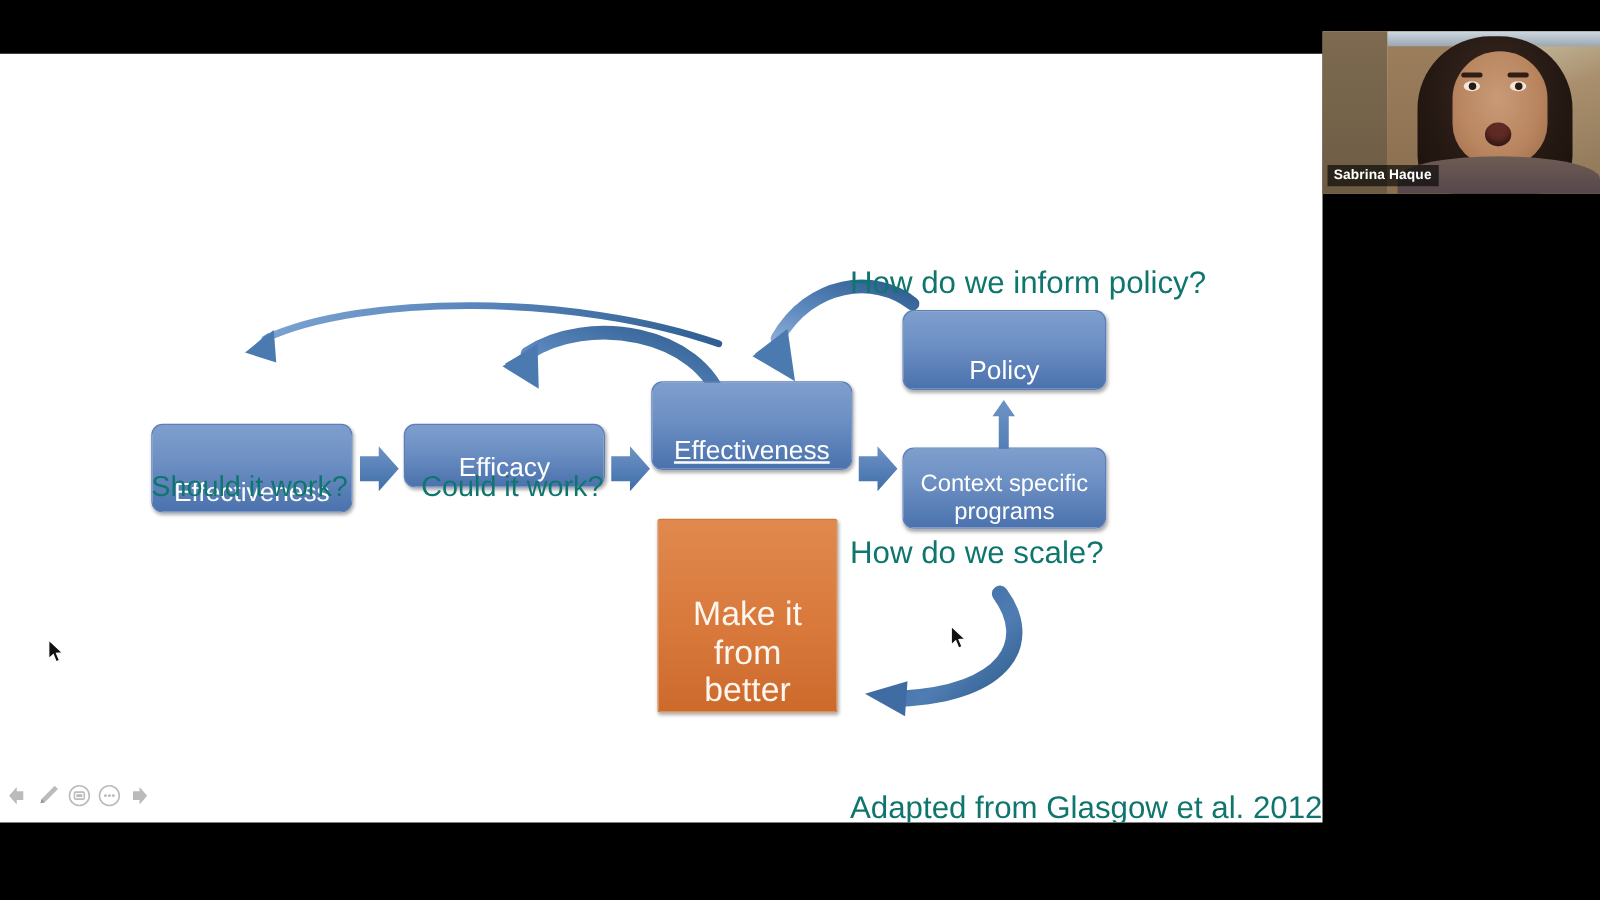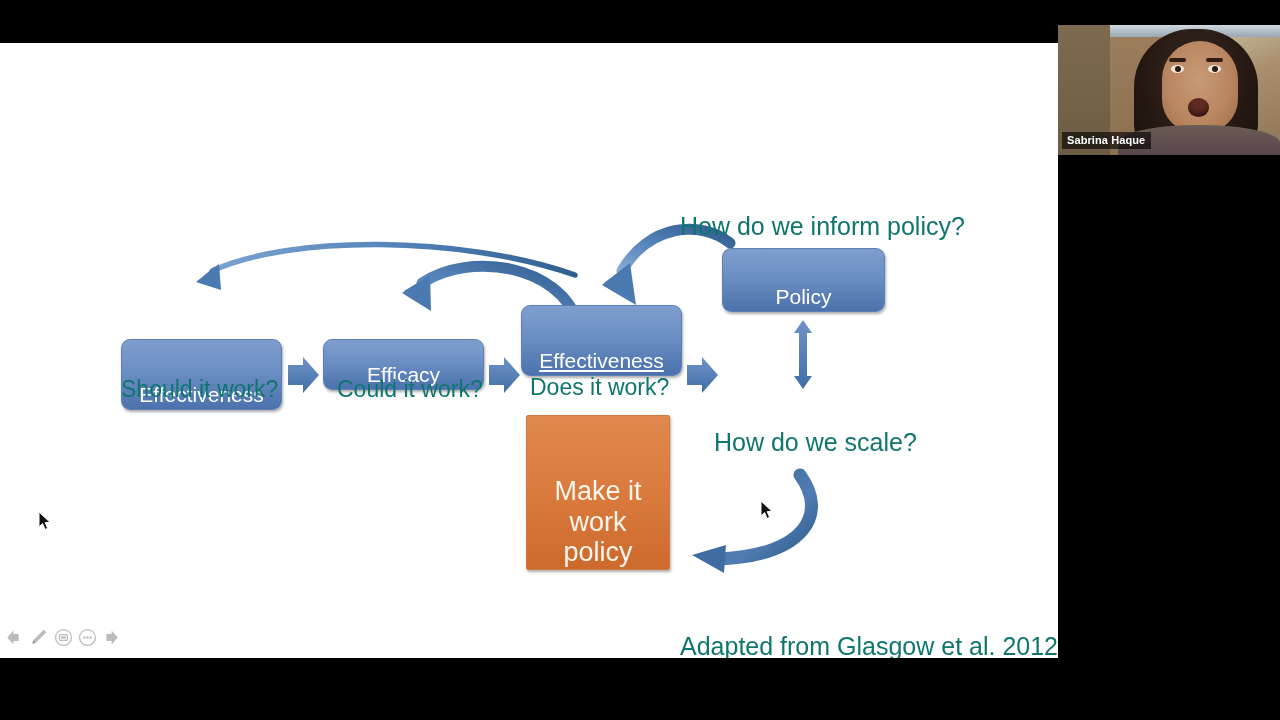--- a/index.html
+++ b/index.html
@@ -217,42 +217,42 @@
     </div>
 
     <div class="node blue" style="left:521px; top:262px; width:161px; height:71px; font-size:21px;text-decoration:underline;">
       <span>Effectiveness</span>
     </div>
 
     <div class="node blue" style="left:722px; top:205px; width:163px; height:64px; font-size:21px;">
       <span>Policy</span>
     </div>
 
+    <div class="node blue" style="left:722px; top:315px; width:163px; height:65px; font-size:19px;">
+      <span>Context specific programs</span>
+    </div>
 
     <div class="node orange" style="left:526px; top:372px; width:144px; height:155px; font-size:27px;">
-      <span>Make it work policy</span>
+      <span>Make it from better</span>
     </div>
 
     <div class="caption" style="left:121px; top:333px; font-size:23px;">
       <span>Should it work?</span>
     </div>
 
     <div class="caption" style="left:337px; top:333px; font-size:23px;">
       <span>Could it work?</span>
     </div>
 
-    <div class="caption" style="left:530px; top:331px; font-size:23px;">
-      <span>Does it work?</span>
-    </div>
 
     <div class="caption" style="left:680px; top:169px; font-size:25px;">
       <span>How do we inform policy?</span>
     </div>
 
-    <div class="caption" style="left:714px; top:385px; font-size:25px;text-align:right;">
+    <div class="caption" style="left:680px; top:385px; font-size:25px;text-align:right;">
       <span>How do we scale?</span>
     </div>
 
     <div class="caption" style="left:680px; top:573px; font-size:25px;margin-top:16px;">
       <span>Adapted from Glasgow et al. 2012</span>
     </div>
 
     <div id="toolbar">
       <span class="tb" title="Previous">
         <svg width="21" height="21" viewBox="0 0 24 24">

